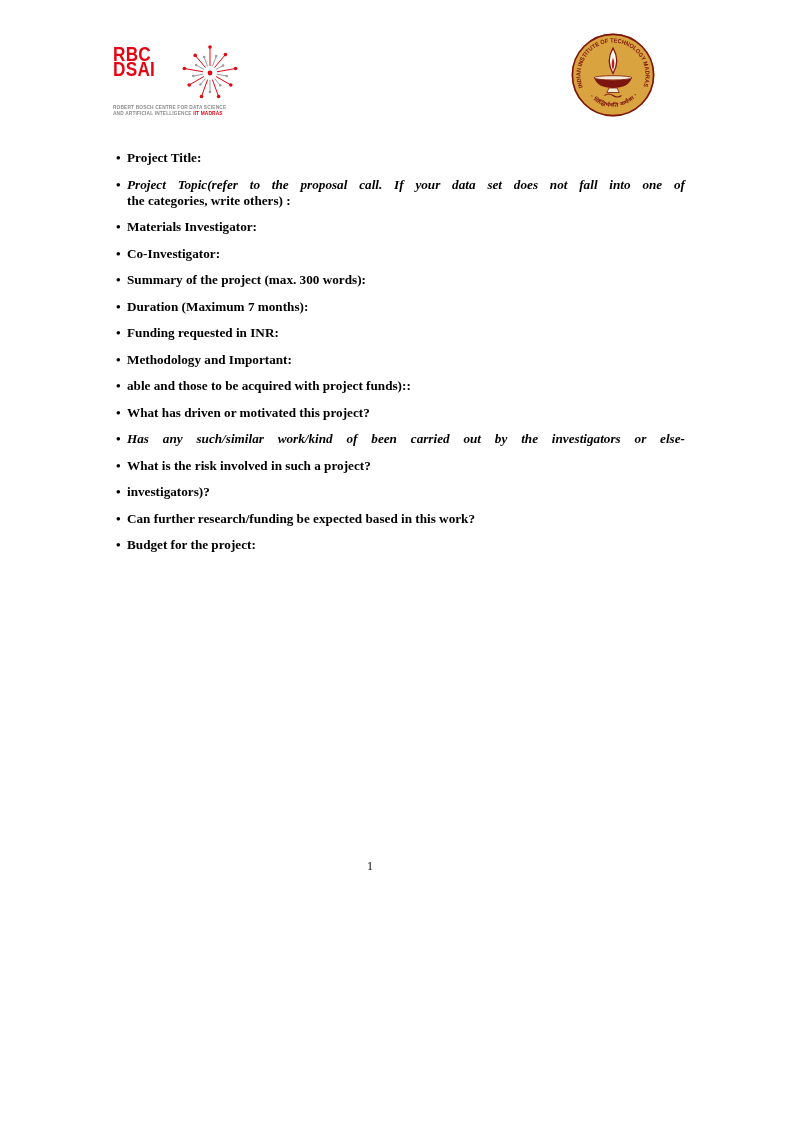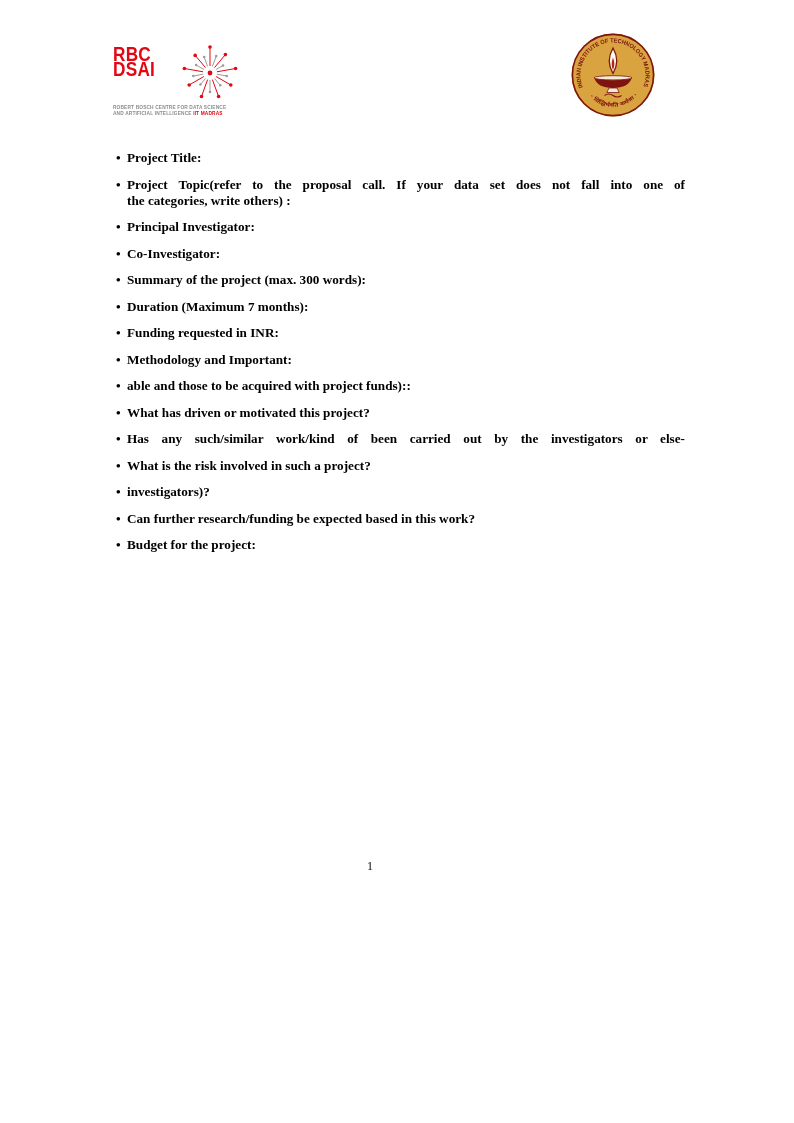--- a/index.html
+++ b/index.html
@@ -42,21 +42,21 @@
 
   
   ul.fields {
     position:absolute; left:127px; top:150px; width:558px;
     margin:0; padding:0; list-style:none;
     font-size:13.2px; line-height:16px; font-weight:bold;
   }
   ul.fields li { position:relative; margin-bottom:10.5px; }
   .bullet { position:absolute; left:-11px; top:0; }
   .ln { display:block; }
-  .ln.just { text-align:justify; text-align-last:justify; }
+  .ln.just { text-align:justify; text-align-last:justify;font-style:italic; }
 
   
   .page-num {
     position:absolute; left:338px; top:858px; width:64px;
     text-align:center; font-size:13px; font-weight:normal; color:#1a1a1a;
   }
 </style>
 </head>
 <body>
 
@@ -144,21 +144,21 @@
       <span class="bullet">•</span>
       <span class="ln">Project Title:</span>
     </li>
     <li>
       <span class="bullet">•</span>
       <span class="ln just">Project Topic(refer to the proposal call.  If your data set does not fall into one of</span>
       <span class="ln">the categories, write others) :</span>
     </li>
     <li>
       <span class="bullet">•</span>
-      <span class="ln">Principal Investigator:</span>
+      <span class="ln">Materials Investigator:</span>
     </li>
     <li>
       <span class="bullet">•</span>
       <span class="ln">Co-Investigator:</span>
     </li>
     <li>
       <span class="bullet">•</span>
       <span class="ln">Summary of the project (max. 300 words):</span>
     </li>
     <li>

